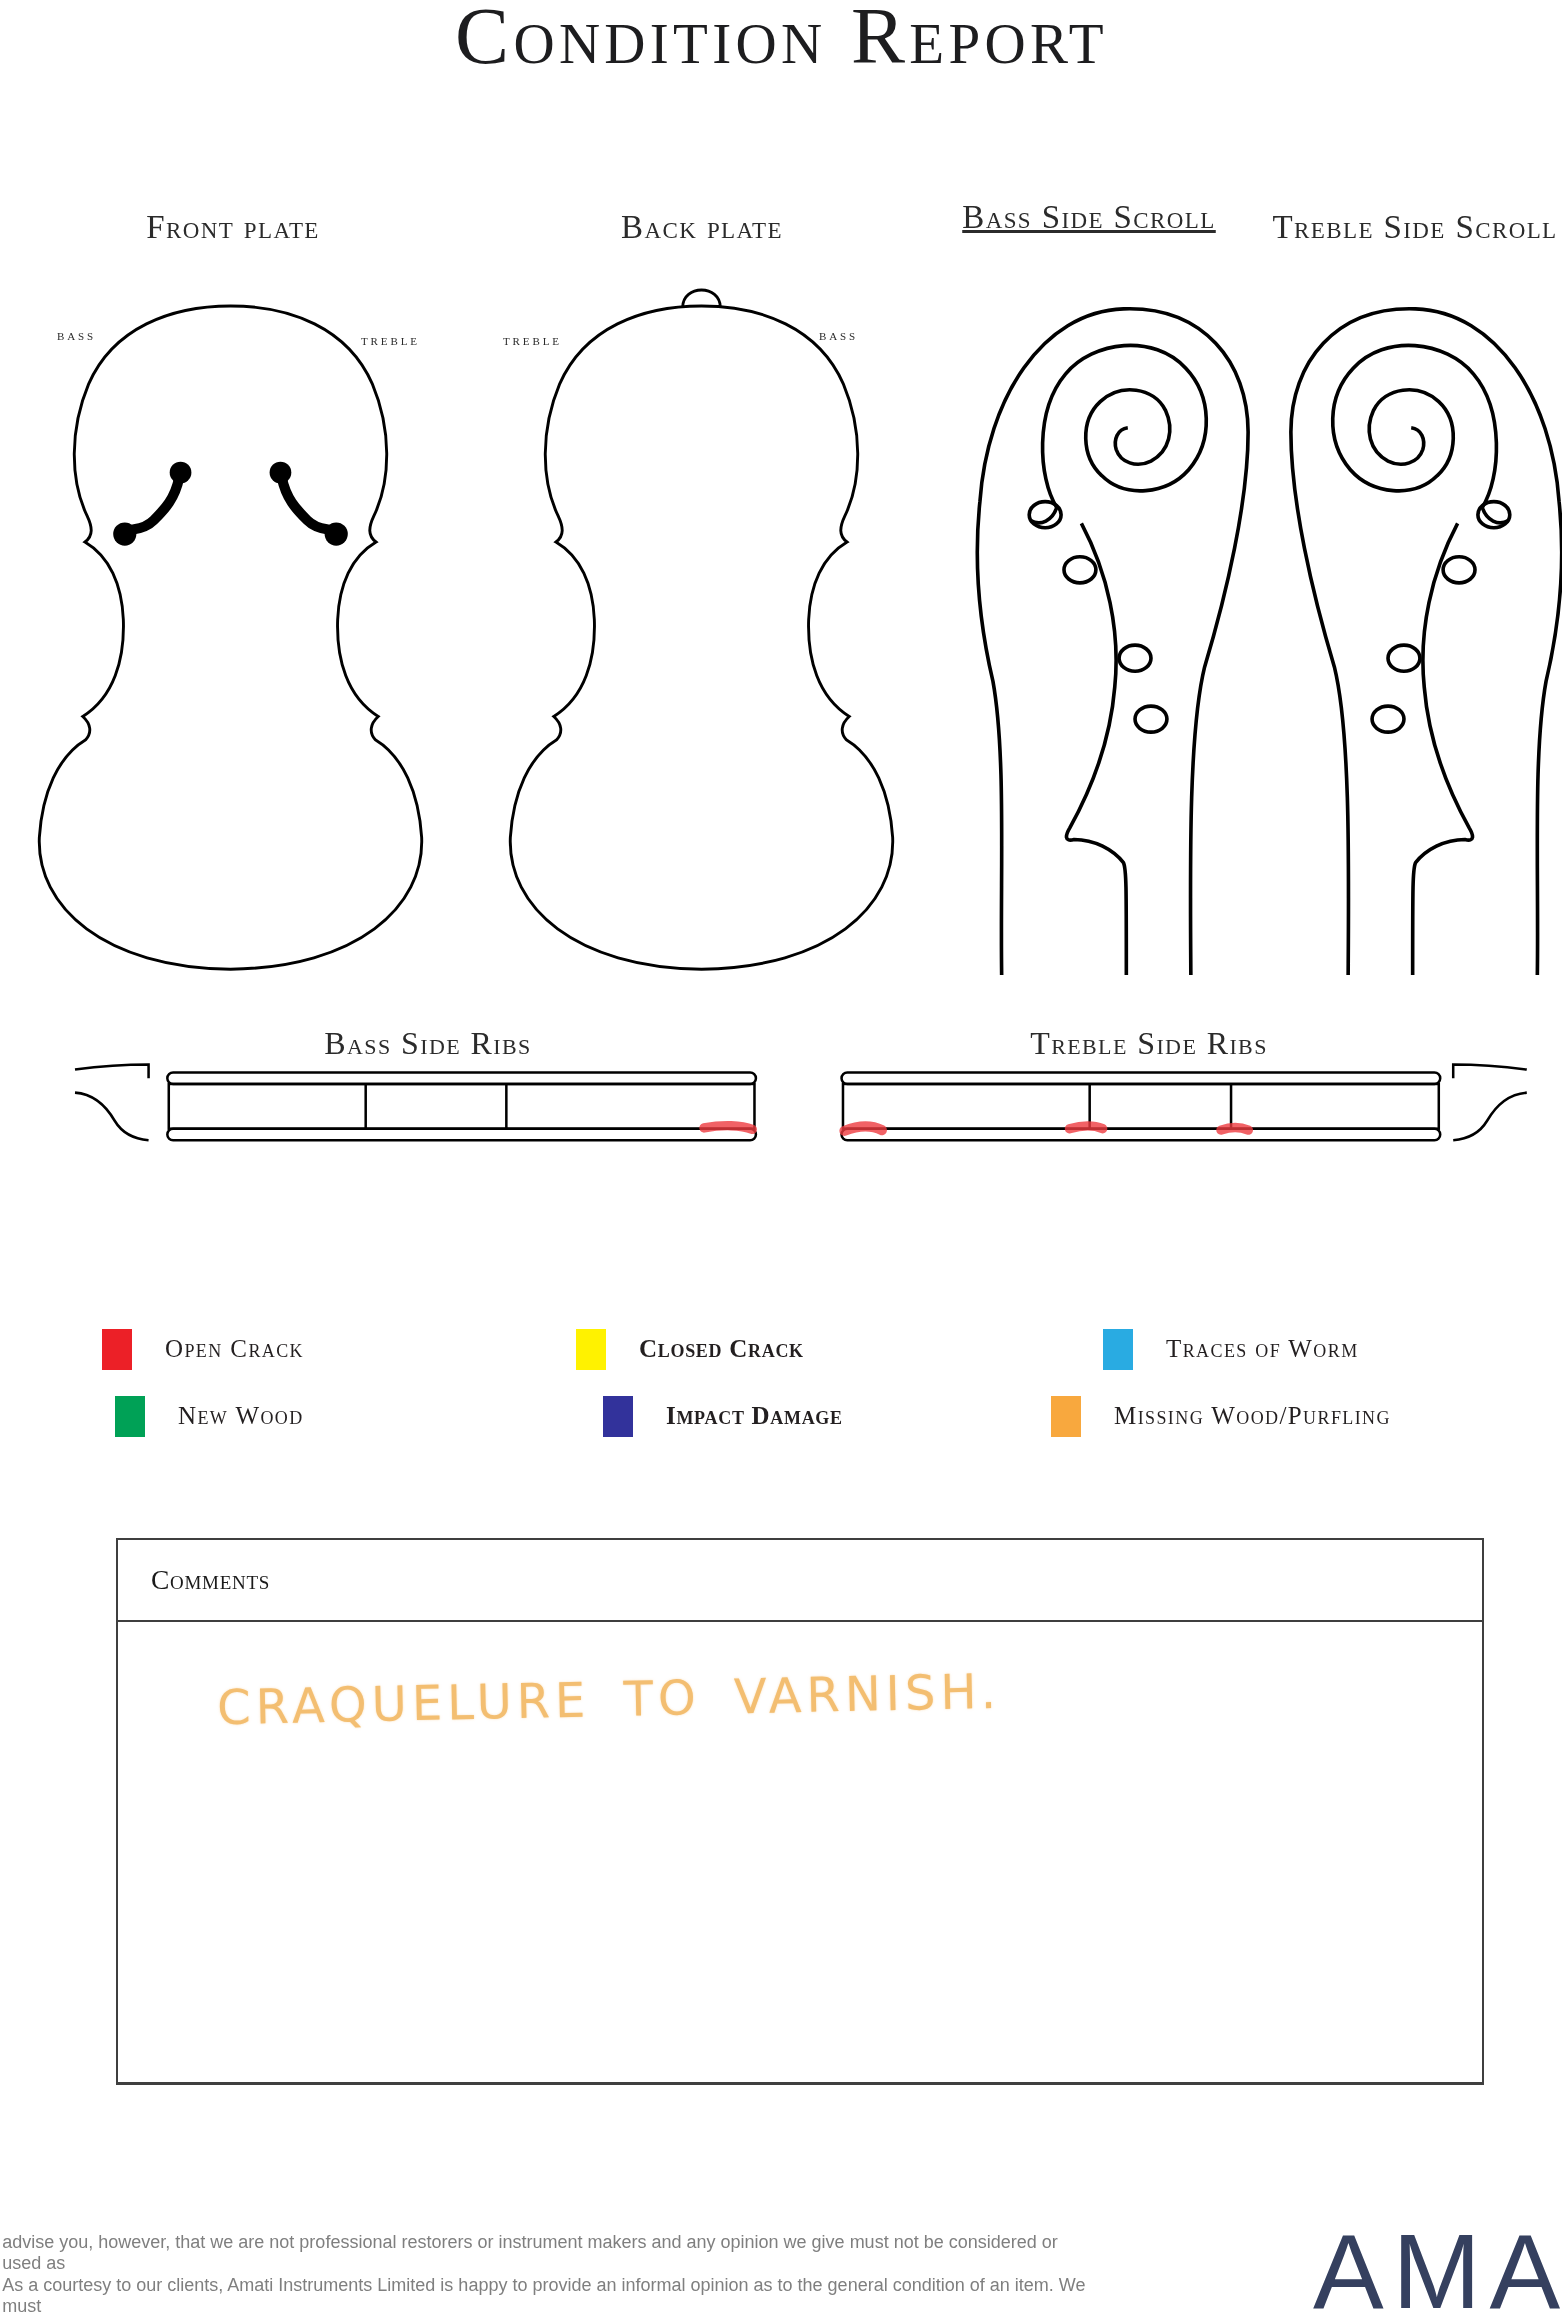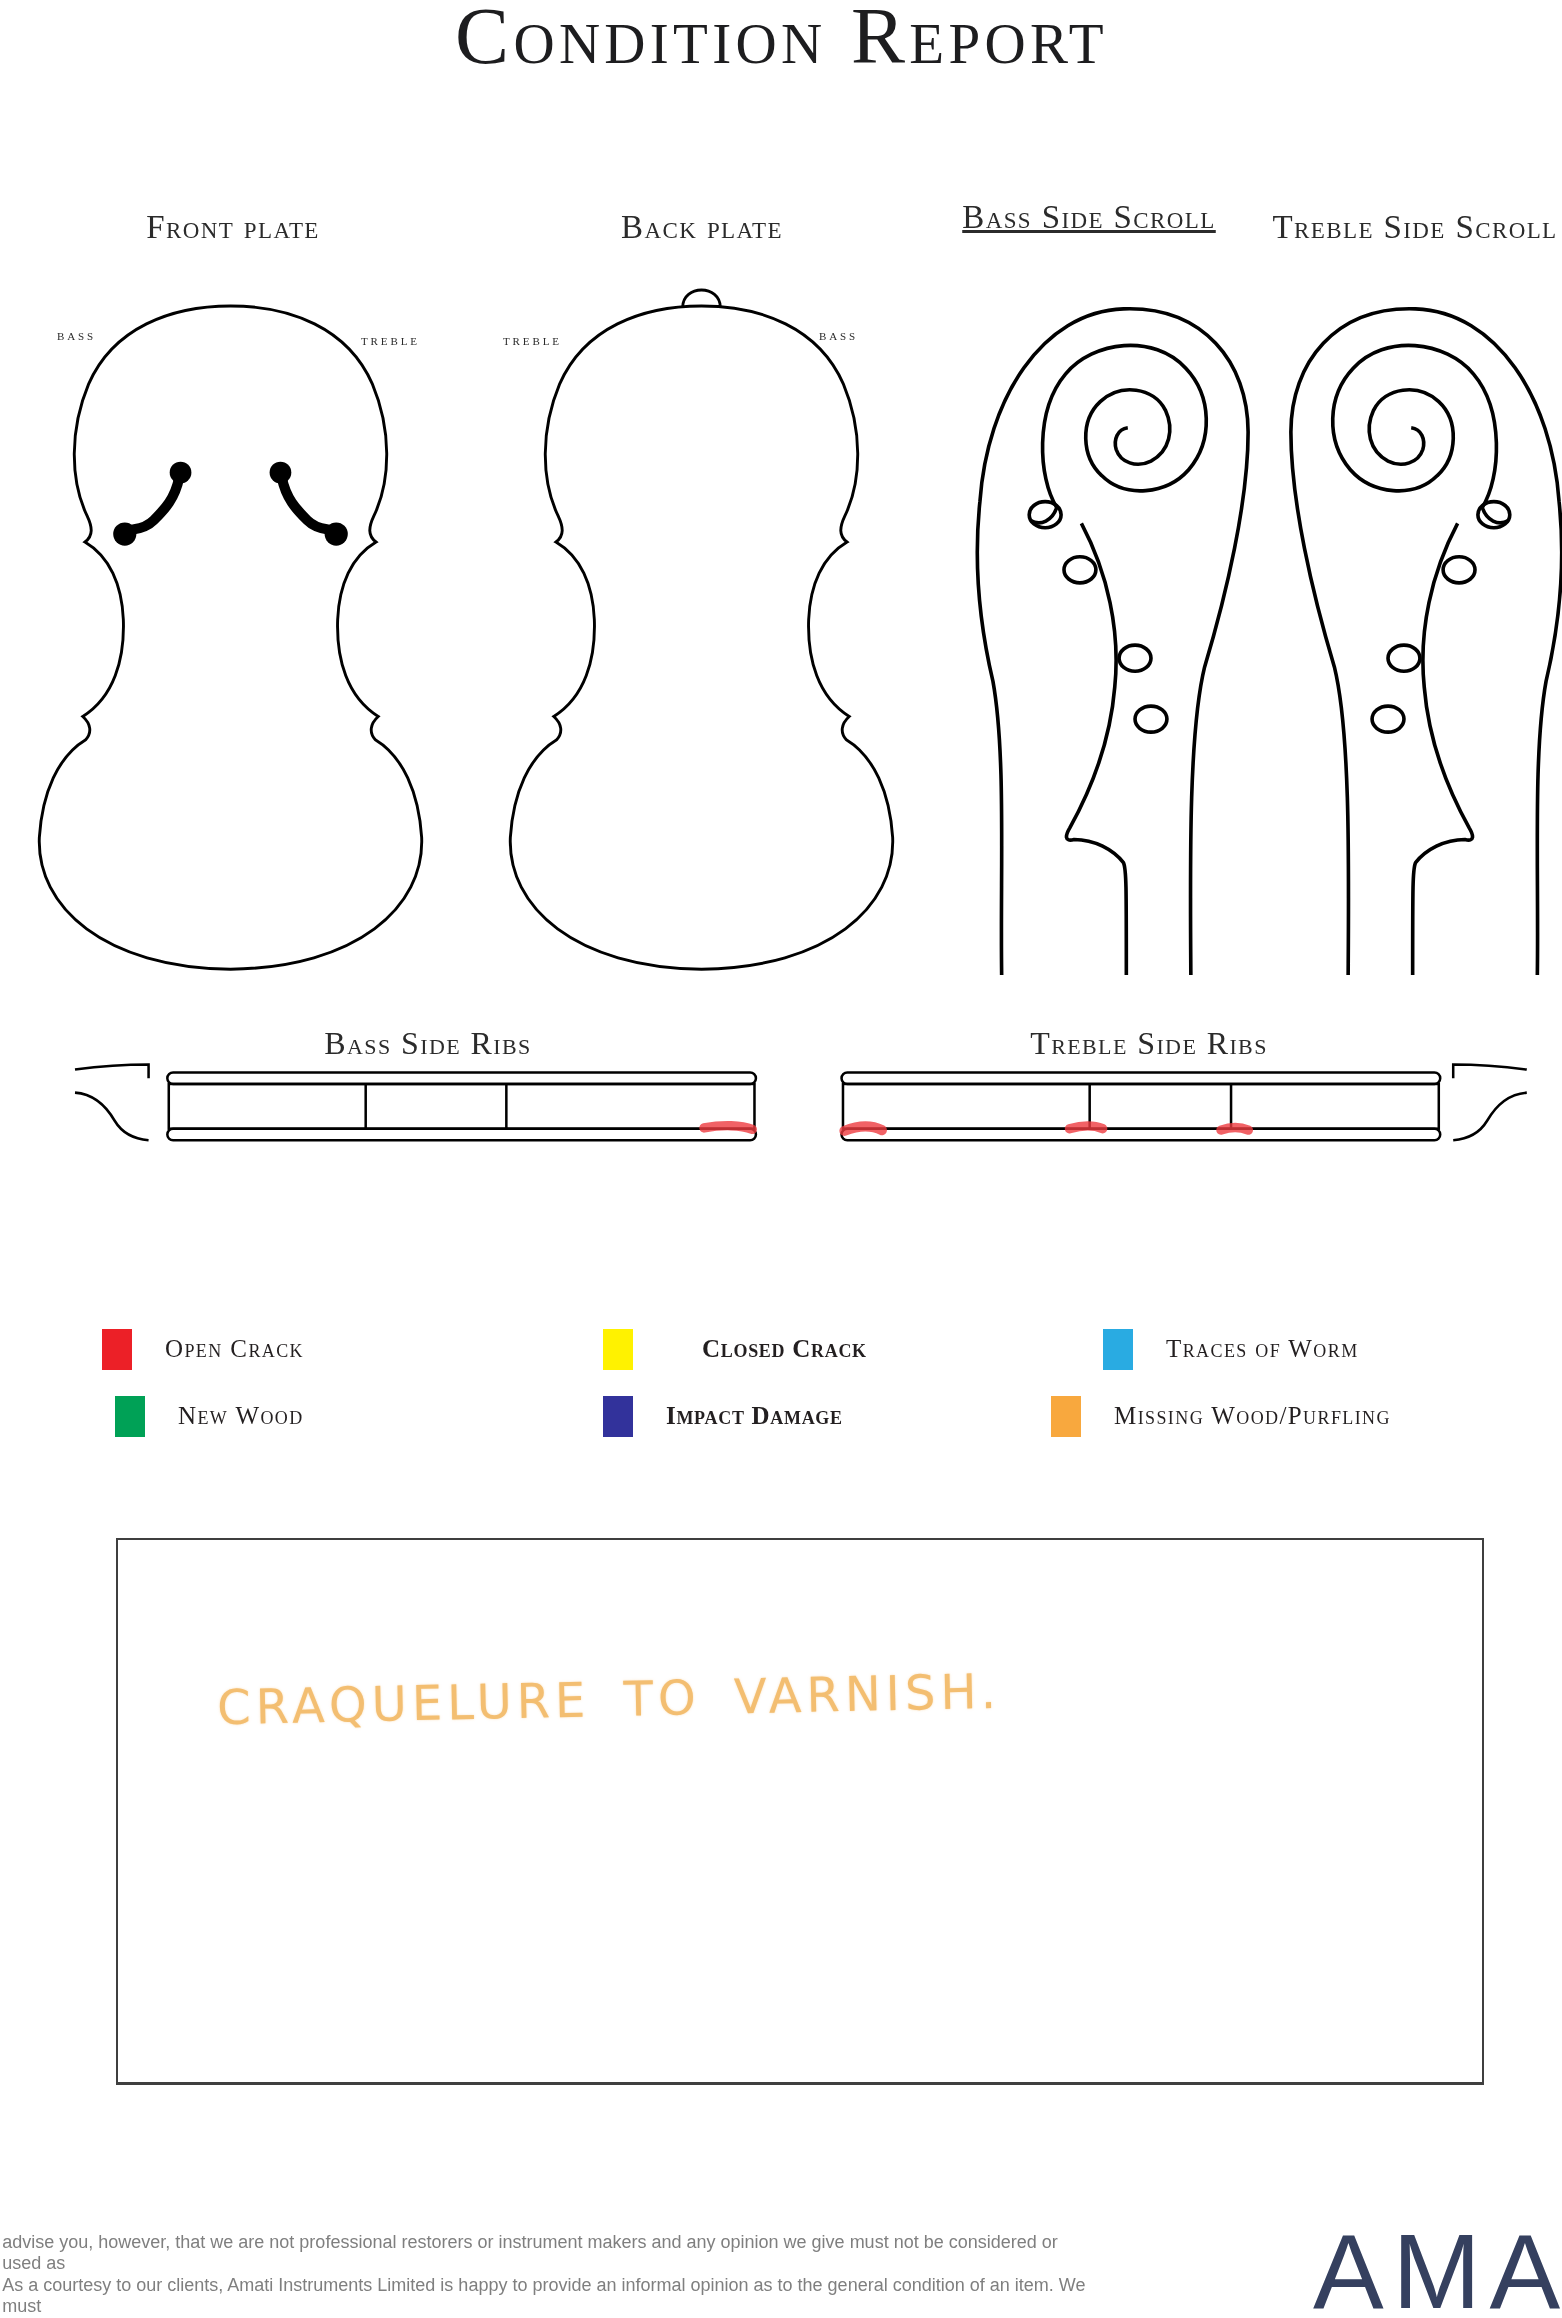--- a/index.html
+++ b/index.html
@@ -138,21 +138,21 @@
     </g>
     <path d="M12,101 C32,93 50,93 64,100" fill="none" stroke="#ED3B40" stroke-width="14" stroke-linecap="round" opacity="0.8"></path>
     <path d="M324,98 C342,93 358,93 370,98" fill="none" stroke="#ED3B40" stroke-width="13" stroke-linecap="round" opacity="0.8"></path>
     <path d="M534,100 C548,95 560,95 572,100" fill="none" stroke="#ED3B40" stroke-width="13" stroke-linecap="round" opacity="0.8"></path>
   </svg>
 
   <div class="legend-item abs" style="left:102px;top:1328px;">
     <div class="legend-swatch" style="background-color: rgb(236, 32, 39);"></div>
     <div class="legend-label">Open Crack</div>
   </div>
-  <div class="legend-item abs" style="left:603px;top:1328px;gap:36px;">
+  <div class="legend-item abs" style="left:576px;top:1328px;">
     <div class="legend-swatch" style="background-color: rgb(255, 242, 0);"></div>
     <div class="legend-label heavy">Closed Crack</div>
   </div>
   <div class="legend-item abs" style="left:1103px;top:1328px;">
     <div class="legend-swatch" style="background-color: rgb(41, 171, 226);"></div>
     <div class="legend-label">Traces of Worm</div>
   </div>
   <div class="legend-item abs" style="left:115px;top:1395px;">
     <div class="legend-swatch" style="background-color: rgb(0, 161, 86);"></div>
     <div class="legend-label">New Wood</div>
@@ -160,20 +160,23 @@
   <div class="legend-item abs" style="left:603px;top:1395px;">
     <div class="legend-swatch" style="background-color: rgb(50, 50, 155);"></div>
     <div class="legend-label heavy">Impact Damage</div>
   </div>
   <div class="legend-item abs" style="left:1051px;top:1395px;">
     <div class="legend-swatch" style="background-color: rgb(248, 168, 62);"></div>
     <div class="legend-label">Missing Wood/Purfling</div>
   </div>
 
   <div id="comments-box" class="abs">
+    <div id="comments-header">
+      <div id="comments-heading">Comments</div>
+    </div>
     <div id="comments-area" style="height:462px;"></div>
   </div>
   <div id="handwriting" class="abs" style="color: rgb(243, 190, 113);">CRAQUELURE TO VARNISH.</div>
 
   <div id="footer-text" class="abs">
     <div>advise you, however, that we are not professional restorers or instrument makers and any opinion we give must not be considered or used as</div>
     <div>As a courtesy to our clients, Amati Instruments Limited is happy to provide an informal opinion as to the general condition of an item. We must</div>
     <div>a guarantee or warranty as to an item’s condition. In line with our Terms and Conditions, all items are offered for sale ‘as viewed’ and subject to</div>
 
   </div>

